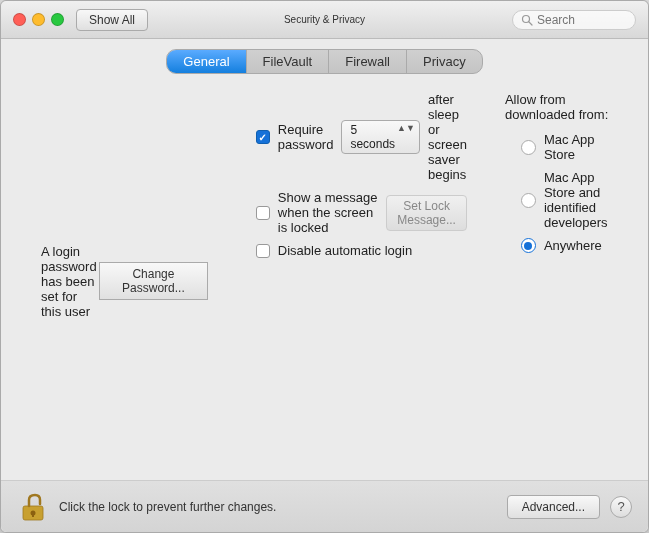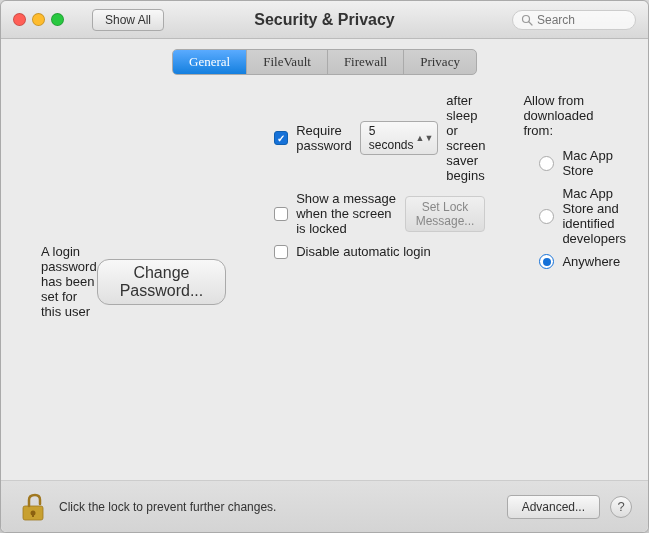--- a/index.html
+++ b/index.html
@@ -44,36 +44,36 @@
       height: 13px;
       border-radius: 50%;
       border: 1px solid rgba(0,0,0,0.2);
       cursor: pointer;
     }
     .traffic-light.close { background: #ff5f57; }
     .traffic-light.minimize { background: #febc2e; }
     .traffic-light.maximize { background: #28c840; }
 
     .show-all-btn {
-      margin-left: 28px;
+      margin-left: 12px;
       padding: 3px 12px;
       background: linear-gradient(to bottom, #f8f8f8, #e0e0e0);
       border: 1px solid #aaa;
       border-radius: 4px;
       font-size: 12px;
       cursor: pointer;
       color: #333;
     }
 
     .titlebar-title {
       position: absolute;
       left: 50%;
       transform: translateX(-50%);
-      font-size: 16px;
-      font-weight: 700;
+      font-size: 10px;
+      font-weight: 400;
       color: #333;
     }
 
     .titlebar-search {
       margin-left: auto;
       margin-right: 12px;
       display: flex;
       align-items: center;
       background: rgba(255,255,255,0.7);
       border: 1px solid #ccc;
@@ -100,23 +100,22 @@
       display: flex;
       justify-content: center;
       align-items: center;
       padding: 10px 0 0 0;
       flex-shrink: 0;
     }
     .tab-group {
       display: flex;
       background: linear-gradient(to bottom, #d0d0d0, #c4c4c4);
       border: 1px solid #aaa;
-      border-radius: 5px;
+      border-radius: 10px;
       overflow: hidden;
-      font-family: Liberation Serif, serif;
     }
     .tab {
       padding: 4px 16px;
       font-size: 13px;
       cursor: pointer;
       color: #333;
       border-right: 1px solid #aaa;
       user-select: none;
     }
     .tab:last-child { border-right: none; }
@@ -142,22 +141,22 @@
       padding: 0 10px;
     }
     .login-text {
       font-size: 13px;
       color: #222;
     }
     .btn-change-password {
       padding: 4px 22px;
       background: linear-gradient(to bottom, #f8f8f8, #e0e0e0);
       border: 1px solid #aaa;
-      border-radius: 12px;
-      font-size: 16px;
+      border-radius: 0;
+      font-size: 12px;
       cursor: pointer;
       color: #333;
     }
 
     .options-section {
       display: flex;
       flex-direction: column;
       gap: 8px;
       padding-left: 24px;
     }
@@ -191,21 +190,21 @@
       color: #fff;
       font-size: 10px;
       font-weight: bold;
     }
     .checkbox.unchecked {
       background: #fff;
     }
 
     .select-wrapper {
       display: inline-flex;
-      align-items: center;
+      align-items: flex-start;
       background: linear-gradient(to bottom, #f8f8f8, #e5e5e5);
       border: 1px solid #aaa;
       border-radius: 4px;
       padding: 2px 4px 2px 8px;
       font-size: 12px;
       cursor: pointer;
       gap: 2px;
     }
     .select-arrow {
       font-size: 9px;

